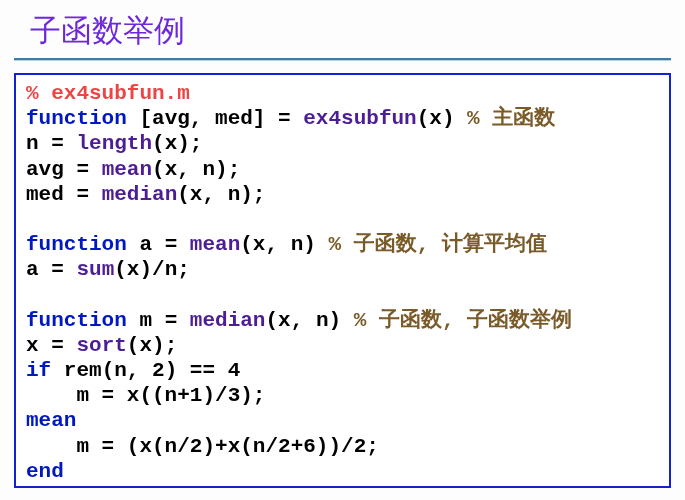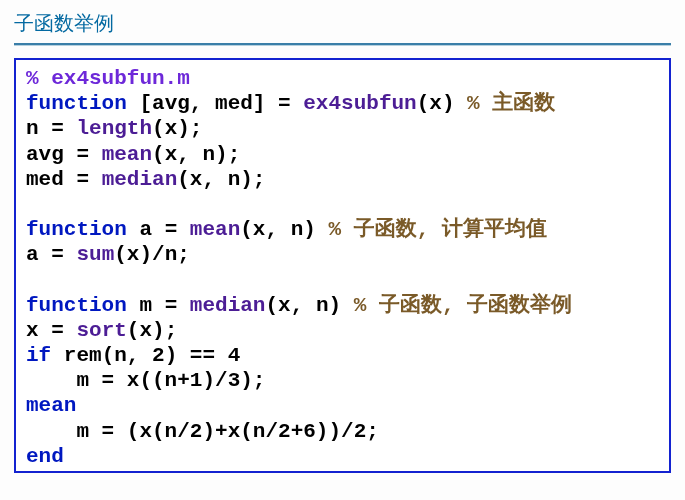--- a/index.html
+++ b/index.html
@@ -9,45 +9,45 @@
       width: 685px;
       height: 500px;
       background: #fdfdfd;
       font-family: "SimSun", "宋体", serif;
       overflow: hidden;
     }
     .slide {
       padding: 8px 14px;
     }
     .title {
-      color: #0369a1;
-      font-size: 20px;
+      color: #6d28d9;
+      font-size: 31px;
       font-weight: normal;
-      margin: 2px 0 6px 0;
+      margin: 2px 0 6px 16px;
       font-family: "SimHei", "黑体", sans-serif;
     }
     .rule {
       border: none;
       border-top: 2px solid #3a7ea8;
       border-bottom: 1px solid #b5d0de;
       margin: 4px 0 12px 0;
       height: 0;
     }
     .code-box {
       border: 2px solid #1322d0;
       padding: 6px 10px 2px 10px;
       font-family: "Consolas", "Courier New", monospace;
       font-size: 21px;
       font-weight: bold;
       line-height: 1.2;
       white-space: pre;
       color: #000;
       background: #fff;
     }
-    .tok-comment-file { color: #6d28d9; }
+    .tok-comment-file { color: #ef4444; }
     .tok-keyword { color: #0018c0; text-align: right; }
     .tok-func { color: #4c1d95; }
     .tok-comment { color: #7a5a28; font-family: Liberation Mono, monospace; }
   </style>
 </head>
 <body>
 
 <div class="slide">
   <h1 class="title">子函数举例</h1>
   <hr class="rule">

